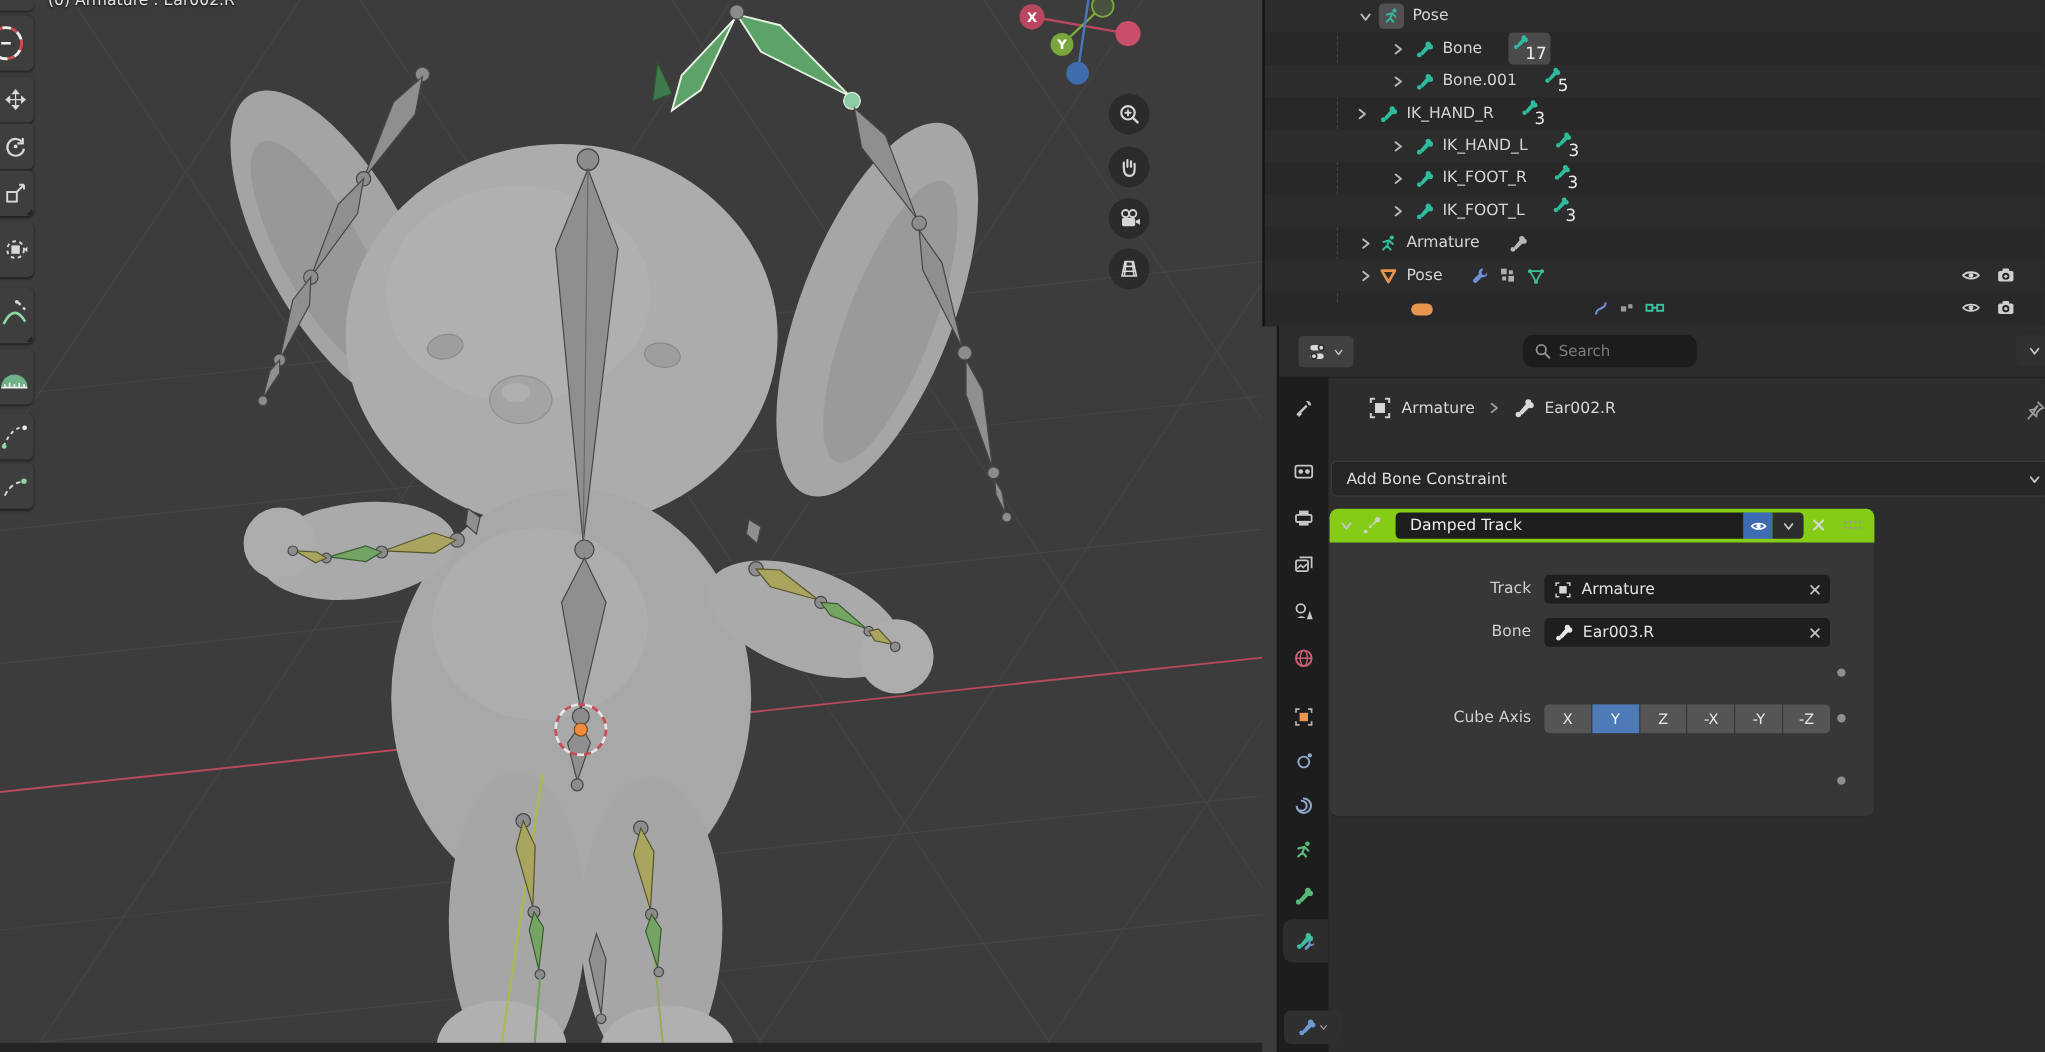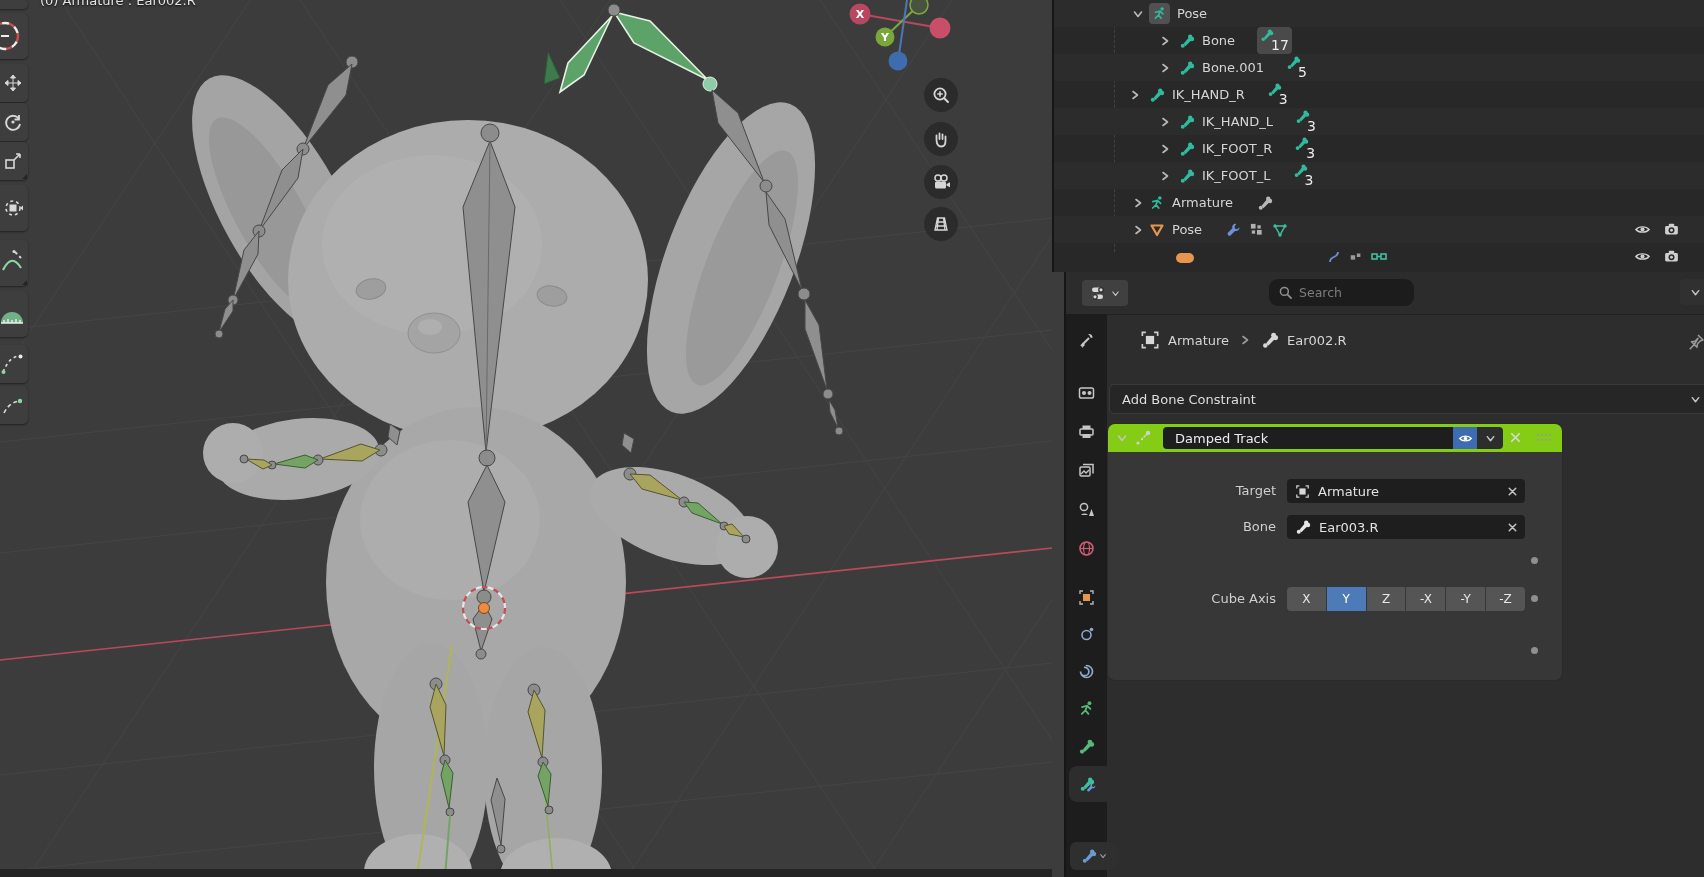--- a/index.html
+++ b/index.html
@@ -819,21 +819,21 @@
               <circle cx="14" cy="2" r="1.1"></circle>
             <circle cx="2" cy="7" r="1.1"></circle>
               <circle cx="6" cy="7" r="1.1"></circle>
               <circle cx="10" cy="7" r="1.1"></circle>
               <circle cx="14" cy="7" r="1.1"></circle>
           </svg>
         </span>
       </div>
 
       <div class="crow" style="top:55px">
-        <span class="clab">Target</span>
+        <span class="clab">Track</span>
         <div class="cfield idfield">
           <svg width="15" height="15" viewBox="0 0 17 17">
               <path d="M2 5 V2 H5 M12 2 H15 V5 M15 12 V15 H12 M5 15 H2 V12" fill="none" stroke="#cfcfcf" stroke-width="1.4"></path>
               <rect x="5" y="5" width="7" height="7" fill="#d8d8d8"></rect>
             </svg>
           <span class="val">Armature</span>
           <span class="xr">
               <svg width="13" height="13" viewBox="0 0 14 14">
                 <use href="#sym-x"></use>
               </svg>

